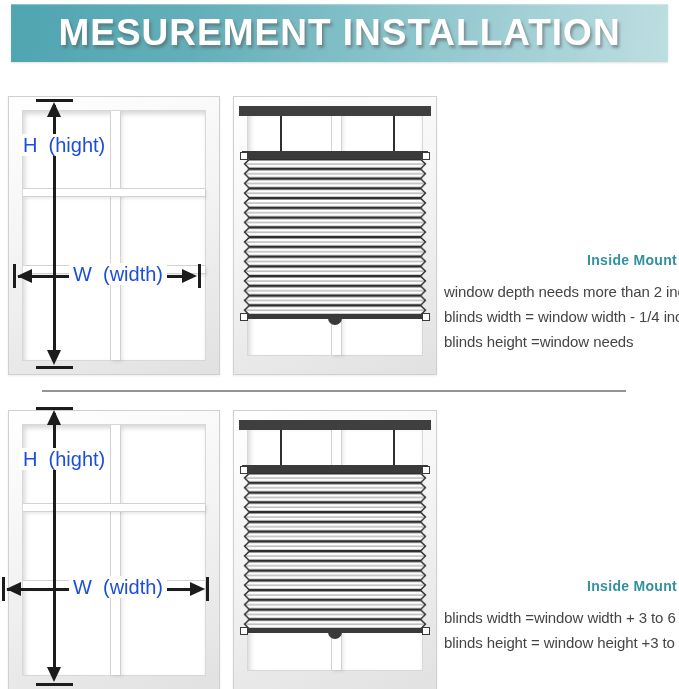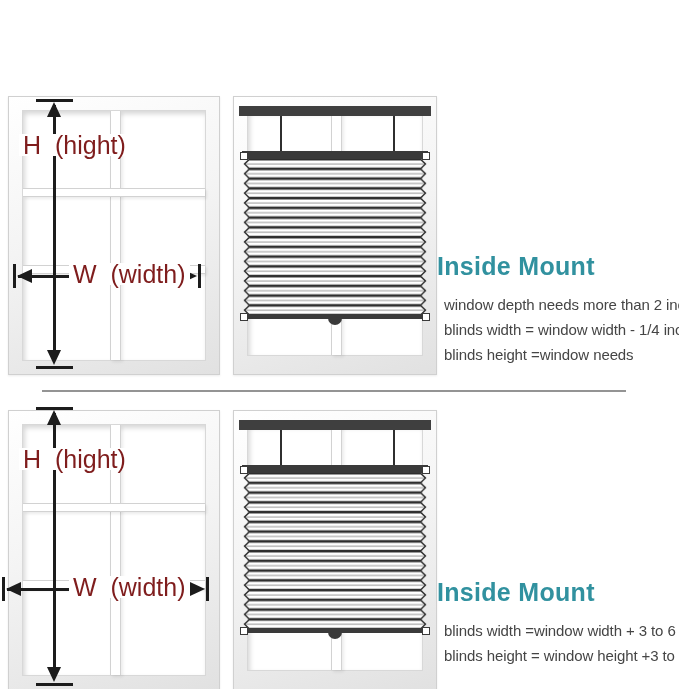--- a/index.html
+++ b/index.html
@@ -42,47 +42,50 @@
   
   .cap{position:absolute;background:#1c1c1c;}
   .shaft-v{position:absolute;width:3px;background:#1c1c1c;}
   .shaft-h{position:absolute;height:3px;background:#1c1c1c;}
   .tri{position:absolute;width:0;height:0;}
   .tri.up{border-left:7px solid transparent;border-right:7px solid transparent;border-bottom:15px solid #1c1c1c;}
   .tri.down{border-left:7px solid transparent;border-right:7px solid transparent;border-top:15px solid #1c1c1c;}
   .tri.left{border-top:7px solid transparent;border-bottom:7px solid transparent;border-right:15px solid #1c1c1c;}
   .tri.right{border-top:7px solid transparent;border-bottom:7px solid transparent;border-left:15px solid #1c1c1c;}
   .dim-label{
-    position:absolute;color:#7f1d1d;font-size:25px;background:#ffffff;
+    position:absolute;color:#1d4ed8;font-size:20px;background:#ffffff;
     padding:0 4px;white-space:pre;z-index:6;line-height:22px;
   }
   
   .mountbar{position:absolute;left:5px;right:5px;top:9px;height:10px;background:#3f3f3f;z-index:3;}
   .cord{position:absolute;top:19px;width:2px;height:36px;background:#2f2f2f;z-index:3;}
   .blind{position:absolute;left:8px;top:54px;width:186px;z-index:4;}
   .headrail{position:relative;height:8px;background:#3a3a3a;}
   .bottomrail{position:relative;height:5px;background:#3a3a3a;margin-top:-1px;}
   .endcap{position:absolute;width:6px;height:6px;background:#ffffff;border:1px solid #3a3a3a;top:1px;z-index:5;}
   .endcap.l{left:-2px;}
   .endcap.r{right:-2px;}
   .endcap.low{top:-1px;}
   .pull{position:absolute;left:50%;top:4px;transform:translateX(-50%);width:14px;height:7px;background:#3a3a3a;border-radius:0 0 7px 7px;}
   .pleats{display:block;}
   
   .info{position:absolute;width:240px;}
-  .info-title{color:#31919f;font-size:25px;font-weight:bold;text-align:left;letter-spacing:0.3px;}
+  .info-title{color:#31919f;font-size:14px;font-weight:bold;text-align:right;letter-spacing:0.3px;}
   .info-lines{margin-top:11px;padding-left:7px;font-size:15px;color:#454545;line-height:25px;letter-spacing:-0.1px;white-space:nowrap;}
   
   .divider{position:absolute;left:42px;top:390px;width:584px;height:2px;background:#949494;}
 </style>
 </head>
 <body>
 
 <div id="canvas">
 
+  <div class="banner">
+    <div class="banner-title">MESUREMENT INSTALLATION</div>
+  </div>
 
   <div class="window" style="left:8px;top:96px;width:210px;height:277px;">
     <div class="glass">
       <div class="mullion"></div>
       <div class="muntin" style="top:31%;"></div>
       <div class="muntin" style="top:62%;"></div>
     </div>
     <div>
       <div class="cap" style="left:27px;top:2px;width:37px;height:3px;"></div>
       <div class="tri up" style="left:38px;top:5px;"></div>

